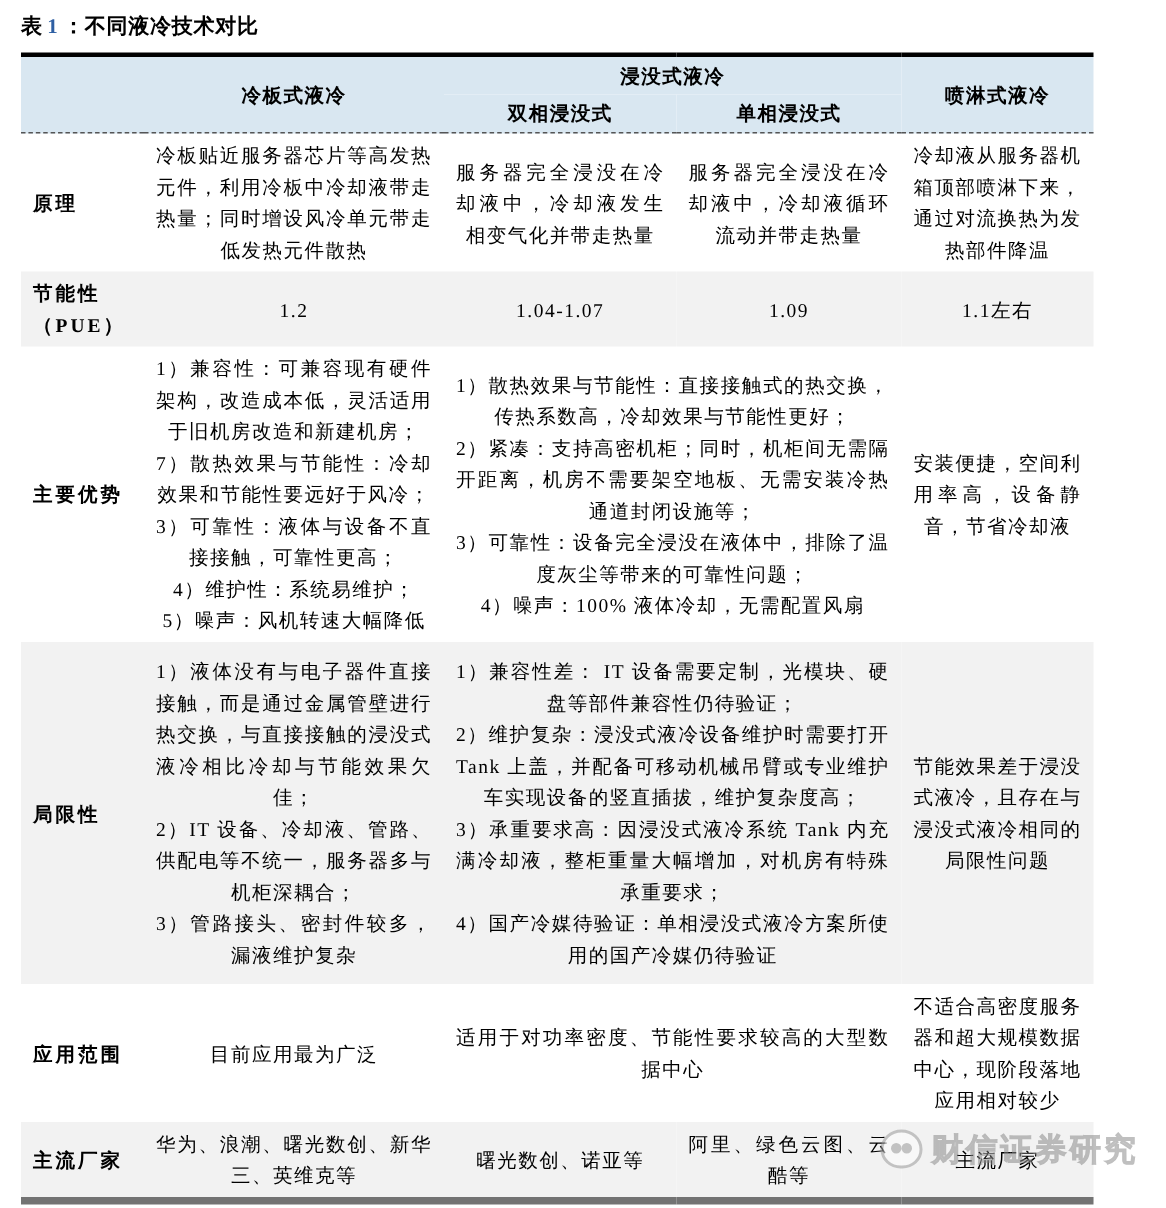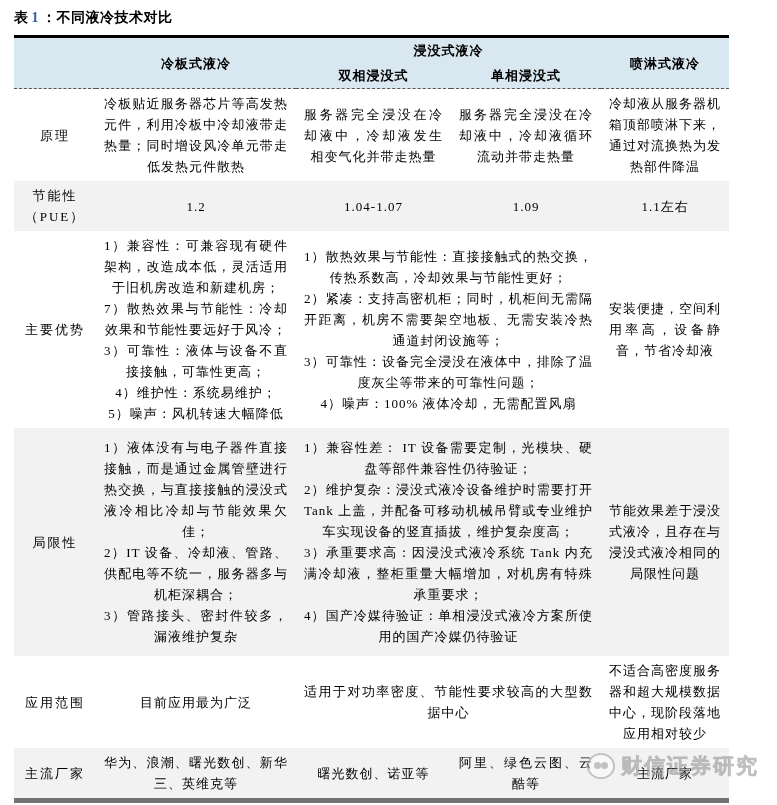--- a/index.html
+++ b/index.html
@@ -43,22 +43,21 @@
   }
   thead th {
     background: #d9e7f1;
     font-weight: bold;
     text-align: center;
     padding: 2px 4px;
   }
   thead .hb { border-bottom: 1px dashed #555; }
   tbody tr.stripe td { background: #f2f2f2; }
   td.lab {
-    font-weight: normal;
-    text-align: center;
+    font-weight: bold;
     letter-spacing: 2px;
   }
   .jc { text-align: justify; text-align-last: center; }
   .cc { text-align: center; }
   .item { text-align: justify; text-align-last: center; }
   tr.r-principle  { height: 86px; }
   tr.r-pue        { height: 44px; }
   tr.r-advantages { height: 191px; }
   tr.r-limits     { height: 228px; }
   tr.r-app        { height: 72px; }

